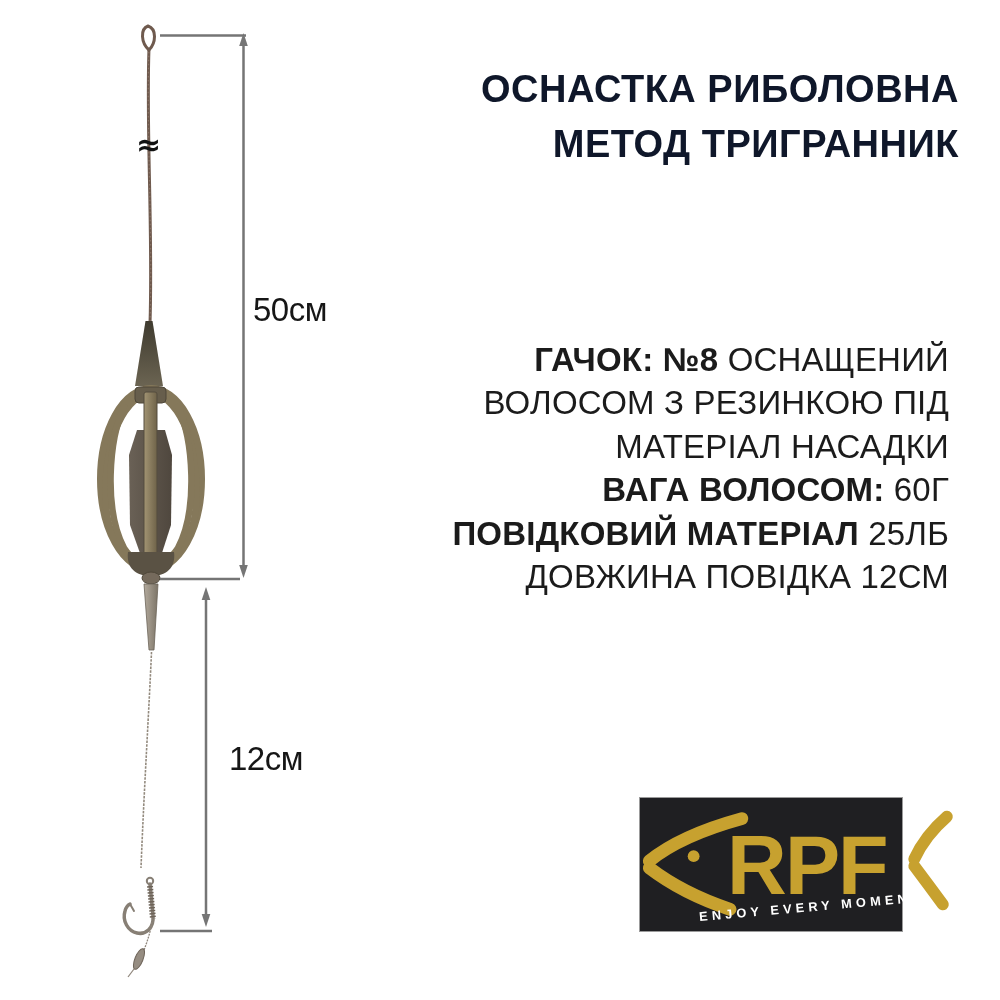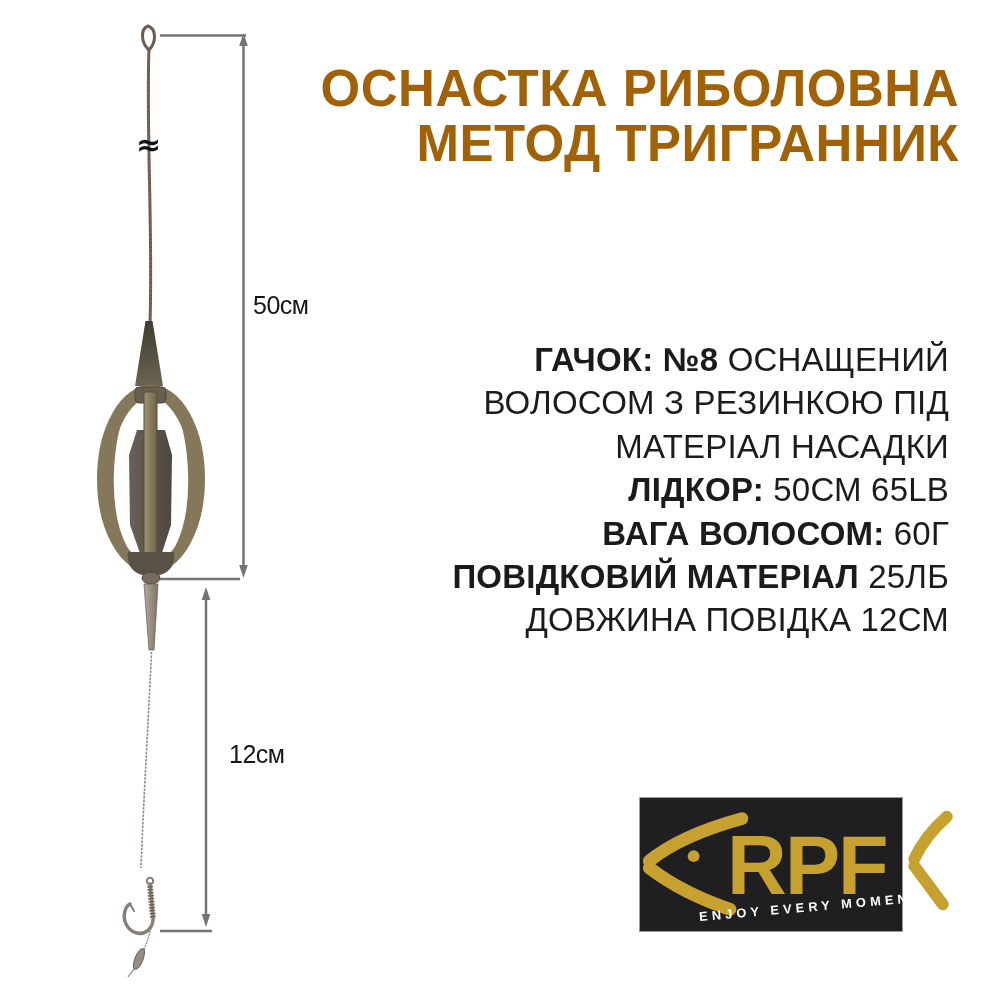--- a/index.html
+++ b/index.html
@@ -1,25 +1,25 @@
 <!DOCTYPE html>
 <html><head>
 <meta charset="utf-8">
 <style>
   html,body{margin:0;padding:0;background:#ffffff;}
   .canvas{position:relative;width:1000px;height:1000px;background:#ffffff;overflow:hidden;
           font-family:"Liberation Sans",sans-serif;}
   .rig-svg{position:absolute;left:0;top:0;}
   .break-symbol{position:absolute;left:136px;top:130px;font-family:"DejaVu Sans",sans-serif;
           font-weight:700;font-size:30px;color:#111;line-height:1;}
-  .dim-label{position:absolute;color:#161616;font-size:25px;font-weight:500;letter-spacing:-0.5px;}
+  .dim-label{position:absolute;color:#161616;font-size:33px;font-weight:500;letter-spacing:-0.5px;}
   .dim-upper{left:253px;top:291px;}
   .dim-lower{left:229px;top:740px;}
-  .title{position:absolute;top:62px;right:41px;text-align:right;color:#a16207;
-         font-size:51px;font-weight:700;line-height:54.5px;letter-spacing:0.5px;white-space:nowrap;}
+  .title{position:absolute;top:62px;right:41px;text-align:right;color:#0f172a;
+         font-size:38px;font-weight:700;line-height:54.5px;letter-spacing:0.5px;white-space:nowrap;}
   .specs{position:absolute;top:338px;right:51px;text-align:right;color:#1b1b1b;
          font-size:33px;font-weight:400;line-height:43.4px;letter-spacing:0.2px;white-space:nowrap;}
   .specs .b{font-weight:700;}
   .product-code{position:absolute;left:641px;top:761px;color:#1e1e1e;font-size:28px;
          font-weight:500;letter-spacing:0.5px;}
   .logo-box{position:absolute;left:639px;top:797px;width:264px;height:135px;
          background:#1f1f22;border:1px solid #9b9b9b;box-sizing:border-box;}
   .logo-box svg{display:block;}
 </style>
 </head>
@@ -112,21 +112,20 @@
 
   <div class="title">
     <div>ОСНАСТКА РИБОЛОВНА</div>
     <div>МЕТОД ТРИГРАННИК</div>
   </div>
 
   <div class="specs">
     <div class="spec-line"><span class="b">ГАЧОК: №8</span><span> ОСНАЩЕНИЙ</span></div>
     <div class="spec-line"><span class="b"></span><span>ВОЛОСОМ З РЕЗИНКОЮ ПІД</span></div>
     <div class="spec-line"><span class="b"></span><span>МАТЕРІАЛ НАСАДКИ</span></div>
-    <div class="spec-line"><span class="b">ЛІДКОР:</span><span> 50СМ 65LB</span></div>
     <div class="spec-line"><span class="b">ВАГА ВОЛОСОМ:</span><span> 60Г</span></div>
     <div class="spec-line"><span class="b">ПОВІДКОВИЙ МАТЕРІАЛ</span><span> 25ЛБ</span></div>
     <div class="spec-line"><span class="b"></span><span>ДОВЖИНА ПОВІДКА 12СМ</span></div>
   </div>
 
 
   <div class="logo-box">
     <svg width="323" height="133" viewBox="0 0 325 135">
 
       <g stroke="#C7A12F" stroke-width="13" stroke-linecap="round" fill="none">

